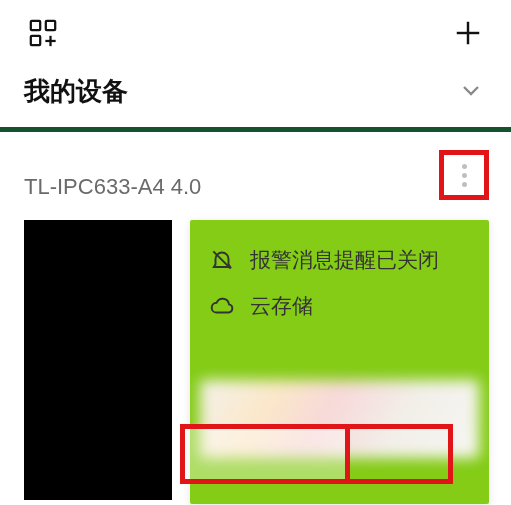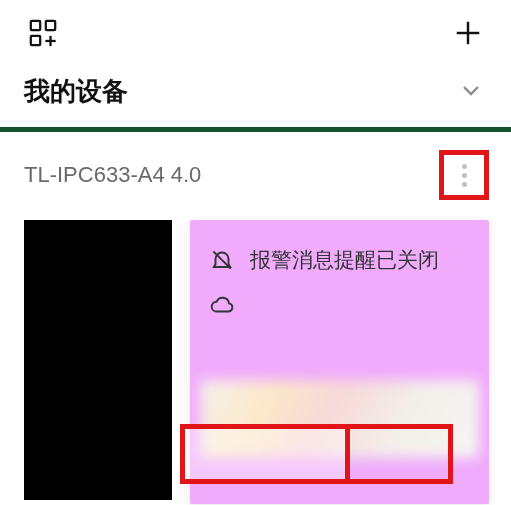--- a/index.html
+++ b/index.html
@@ -28,21 +28,21 @@
     .section-title {
       font-size: 26px;
       font-weight: 700;
       color: #111;
     }
     .chevron svg { width: 24px; height: 24px; }
     .device-block { padding: 18px 22px 0 24px; }
     .device-header {
       display: flex;
       justify-content: space-between;
-      align-items: center;
+      align-items: flex-end;
       margin-bottom: 20px;
     }
     .device-name {
       font-size: 22px;
       color: #6a6a6a;
       font-weight: 400;
     }
     .more-box {
       width: 50px;
       height: 50px;
@@ -66,21 +66,21 @@
     }
     .thumb {
       width: 148px;
       height: 280px;
       background: #000;
       flex-shrink: 0;
     }
     .popover {
       margin-left: 18px;
       flex: 1;
-      background: #f0abfc;
+      background: #84cc16;
       box-shadow: 0 2px 10px rgba(0,0,0,0.10);
       border-radius: 2px;
       padding: 18px 16px 10px 16px;
       position: relative;
       min-height: 284px;
     }
     .pop-item {
       display: flex;
       align-items: center;
       gap: 14px;
@@ -171,20 +171,21 @@
         </div>
         <div class="pop-label">报警消息提醒已关闭</div>
       </div>
 
       <div class="pop-item">
         <div class="pop-icon">
           <svg width="26" height="26" viewBox="0 0 24 24" fill="none" stroke="#333" stroke-width="1.8">
             <path d="M7 18a4.5 4.5 0 0 1 0-9 6 6 0 0 1 11.5 1.5A3.8 3.8 0 0 1 18 18H7z"></path>
           </svg>
         </div>
+        <div class="pop-label">云存储</div>
       </div>
 
       <div class="blur-box"></div>
       <div class="red-bar">
         <div class="red-seg a"></div>
         <div class="red-seg b"></div>
       </div>
     </div>
   </div>
 </div>

